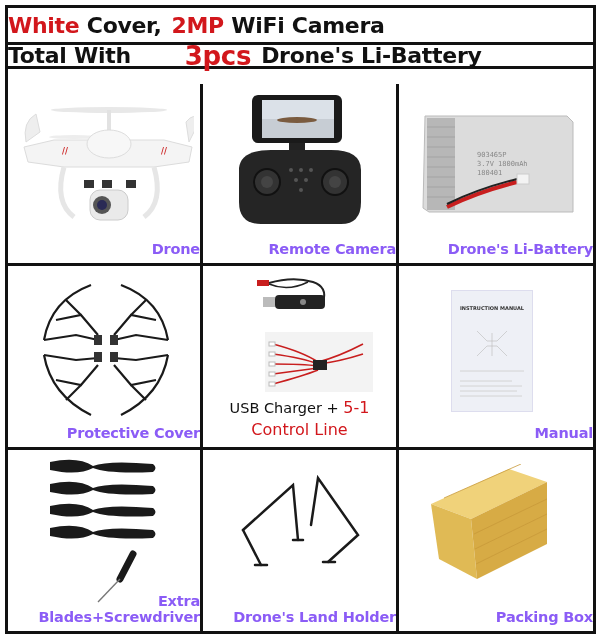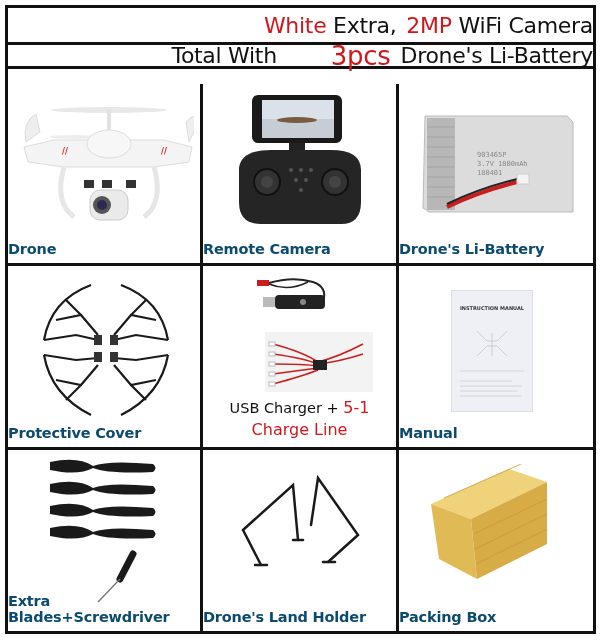--- a/index.html
+++ b/index.html
@@ -5,22 +5,22 @@
   * { box-sizing: border-box; margin: 0; padding: 0; }
   html, body { width: 602px; height: 640px; background: #ffffff; overflow: hidden; }
   body { font-family: "DejaVu Sans", "Liberation Sans", sans-serif; color: #111; position: relative; }
 
   .sheet {
     position: absolute; left: 5px; top: 5px; width: 591px; height: 629px;
     border: 3px solid #111;
   }
   .title-row {
     position: absolute; left: 0; right: 0; height: 37px;
-    display: flex; align-items: center; justify-content: flex-end;
-    font-weight: normal; font-size: 22px; letter-spacing: -0.3px;
+    display: flex; align-items: center; justify-content: flex-start;
+    font-weight: bold; font-size: 22px; letter-spacing: -0.3px;
     border-bottom: 3px solid #111;
   }
   .title-row.r1 { top: 0; }
   .title-row.r2 { top: 37px; height: 24px; font-size: 22px; }
   .red { color: #d2171c; }
   .big { font-size: 26px; margin-left: 44px; }
   .sp { display: inline-block; width: 10px; }
 
   .grid {
     position: absolute; left: 0; top: 76px; width: 585px; height: 547px;
@@ -28,38 +28,38 @@
     grid-template-columns: 195px 196px 194px;
     grid-template-rows: 182px 184px 181px;
   }
   .cell {
     position: relative; border-right: 3px solid #111; border-bottom: 3px solid #111;
     overflow: hidden; background: #fff;
   }
   .cell.last-col { border-right: none; }
   .cell.last-row { border-bottom: none; }
   .caption {
-    position: absolute; left: 0; right: 0; bottom: 6px; text-align: left;
-    font-weight: bold; font-size: 14.5px; color: #0c4a6e; letter-spacing: -0.2px;
+    position: absolute; left: 0; right: 0; bottom: 6px; text-align: right;
+    font-weight: bold; font-size: 14.5px; color: #8b5cf6; letter-spacing: -0.2px;
   }
   .caption2 {
     position: absolute; left: 0; right: 0; bottom: 6px; text-align: center;
     font-weight: normal; line-height: 22px;
   }
   .caption2 .l1 { font-size: 14.5px; color: #111; }
   .caption2 .l1 .red { font-size: 16px; }
   .caption2 .l2 { font-size: 16px; color: #d2171c; }
   .img { position: absolute; }
 </style>
 </head>
 <body>
 
 <div class="sheet">
   <div class="title-row r1">
-    <span class="red">White</span>&nbsp;<span>Extra,</span><span class="sp"></span><span class="red">2MP</span>&nbsp;<span>WiFi Camera</span>
+    <span class="red">White</span>&nbsp;<span>Cover,</span><span class="sp"></span><span class="red">2MP</span>&nbsp;<span>WiFi Camera</span>
   </div>
   <div class="title-row r2">
     <span>Total With</span>
       <span class="sp"></span>
       <span class="red big">3pcs</span>
       <span class="sp"></span>
       <span>Drone's Li-Battery</span>
   </div>
 
   <div class="grid">
@@ -179,21 +179,21 @@
         </g>
         <rect x="80" y="88" width="14" height="10" fill="#222"></rect>
         <rect x="36" y="70" width="6" height="4" fill="#fff" stroke="#bbb"></rect>
         <rect x="36" y="80" width="6" height="4" fill="#fff" stroke="#bbb"></rect>
         <rect x="36" y="90" width="6" height="4" fill="#fff" stroke="#bbb"></rect>
         <rect x="36" y="100" width="6" height="4" fill="#fff" stroke="#bbb"></rect>
         <rect x="36" y="110" width="6" height="4" fill="#fff" stroke="#bbb"></rect>
       </svg>
       <div class="caption2">
         <div class="l1"><span>USB Charger + </span><span class="red">5-1</span></div>
-        <div class="l2">Charge Line</div>
+        <div class="l2">Control Line</div>
       </div>
     </div>
 
     <div class="cell last-col">
       <div class="img" style="left:52px;top:24px;width:82px;height:122px;background:#eef0f6;border:1px solid #dde;">
         <div style="font-size:5px;font-weight:bold;text-align:center;margin-top:14px;color:#333;">INSTRUCTION MANUAL</div>
         <svg width="80" height="100" viewBox="0 0 80 100">
           <g stroke="#bbb" fill="none" stroke-width="0.6">
             <path d="M25 20 L35 30 L45 30 L55 20"></path>
               <path d="M25 45 L35 35 L45 35 L55 45"></path>

